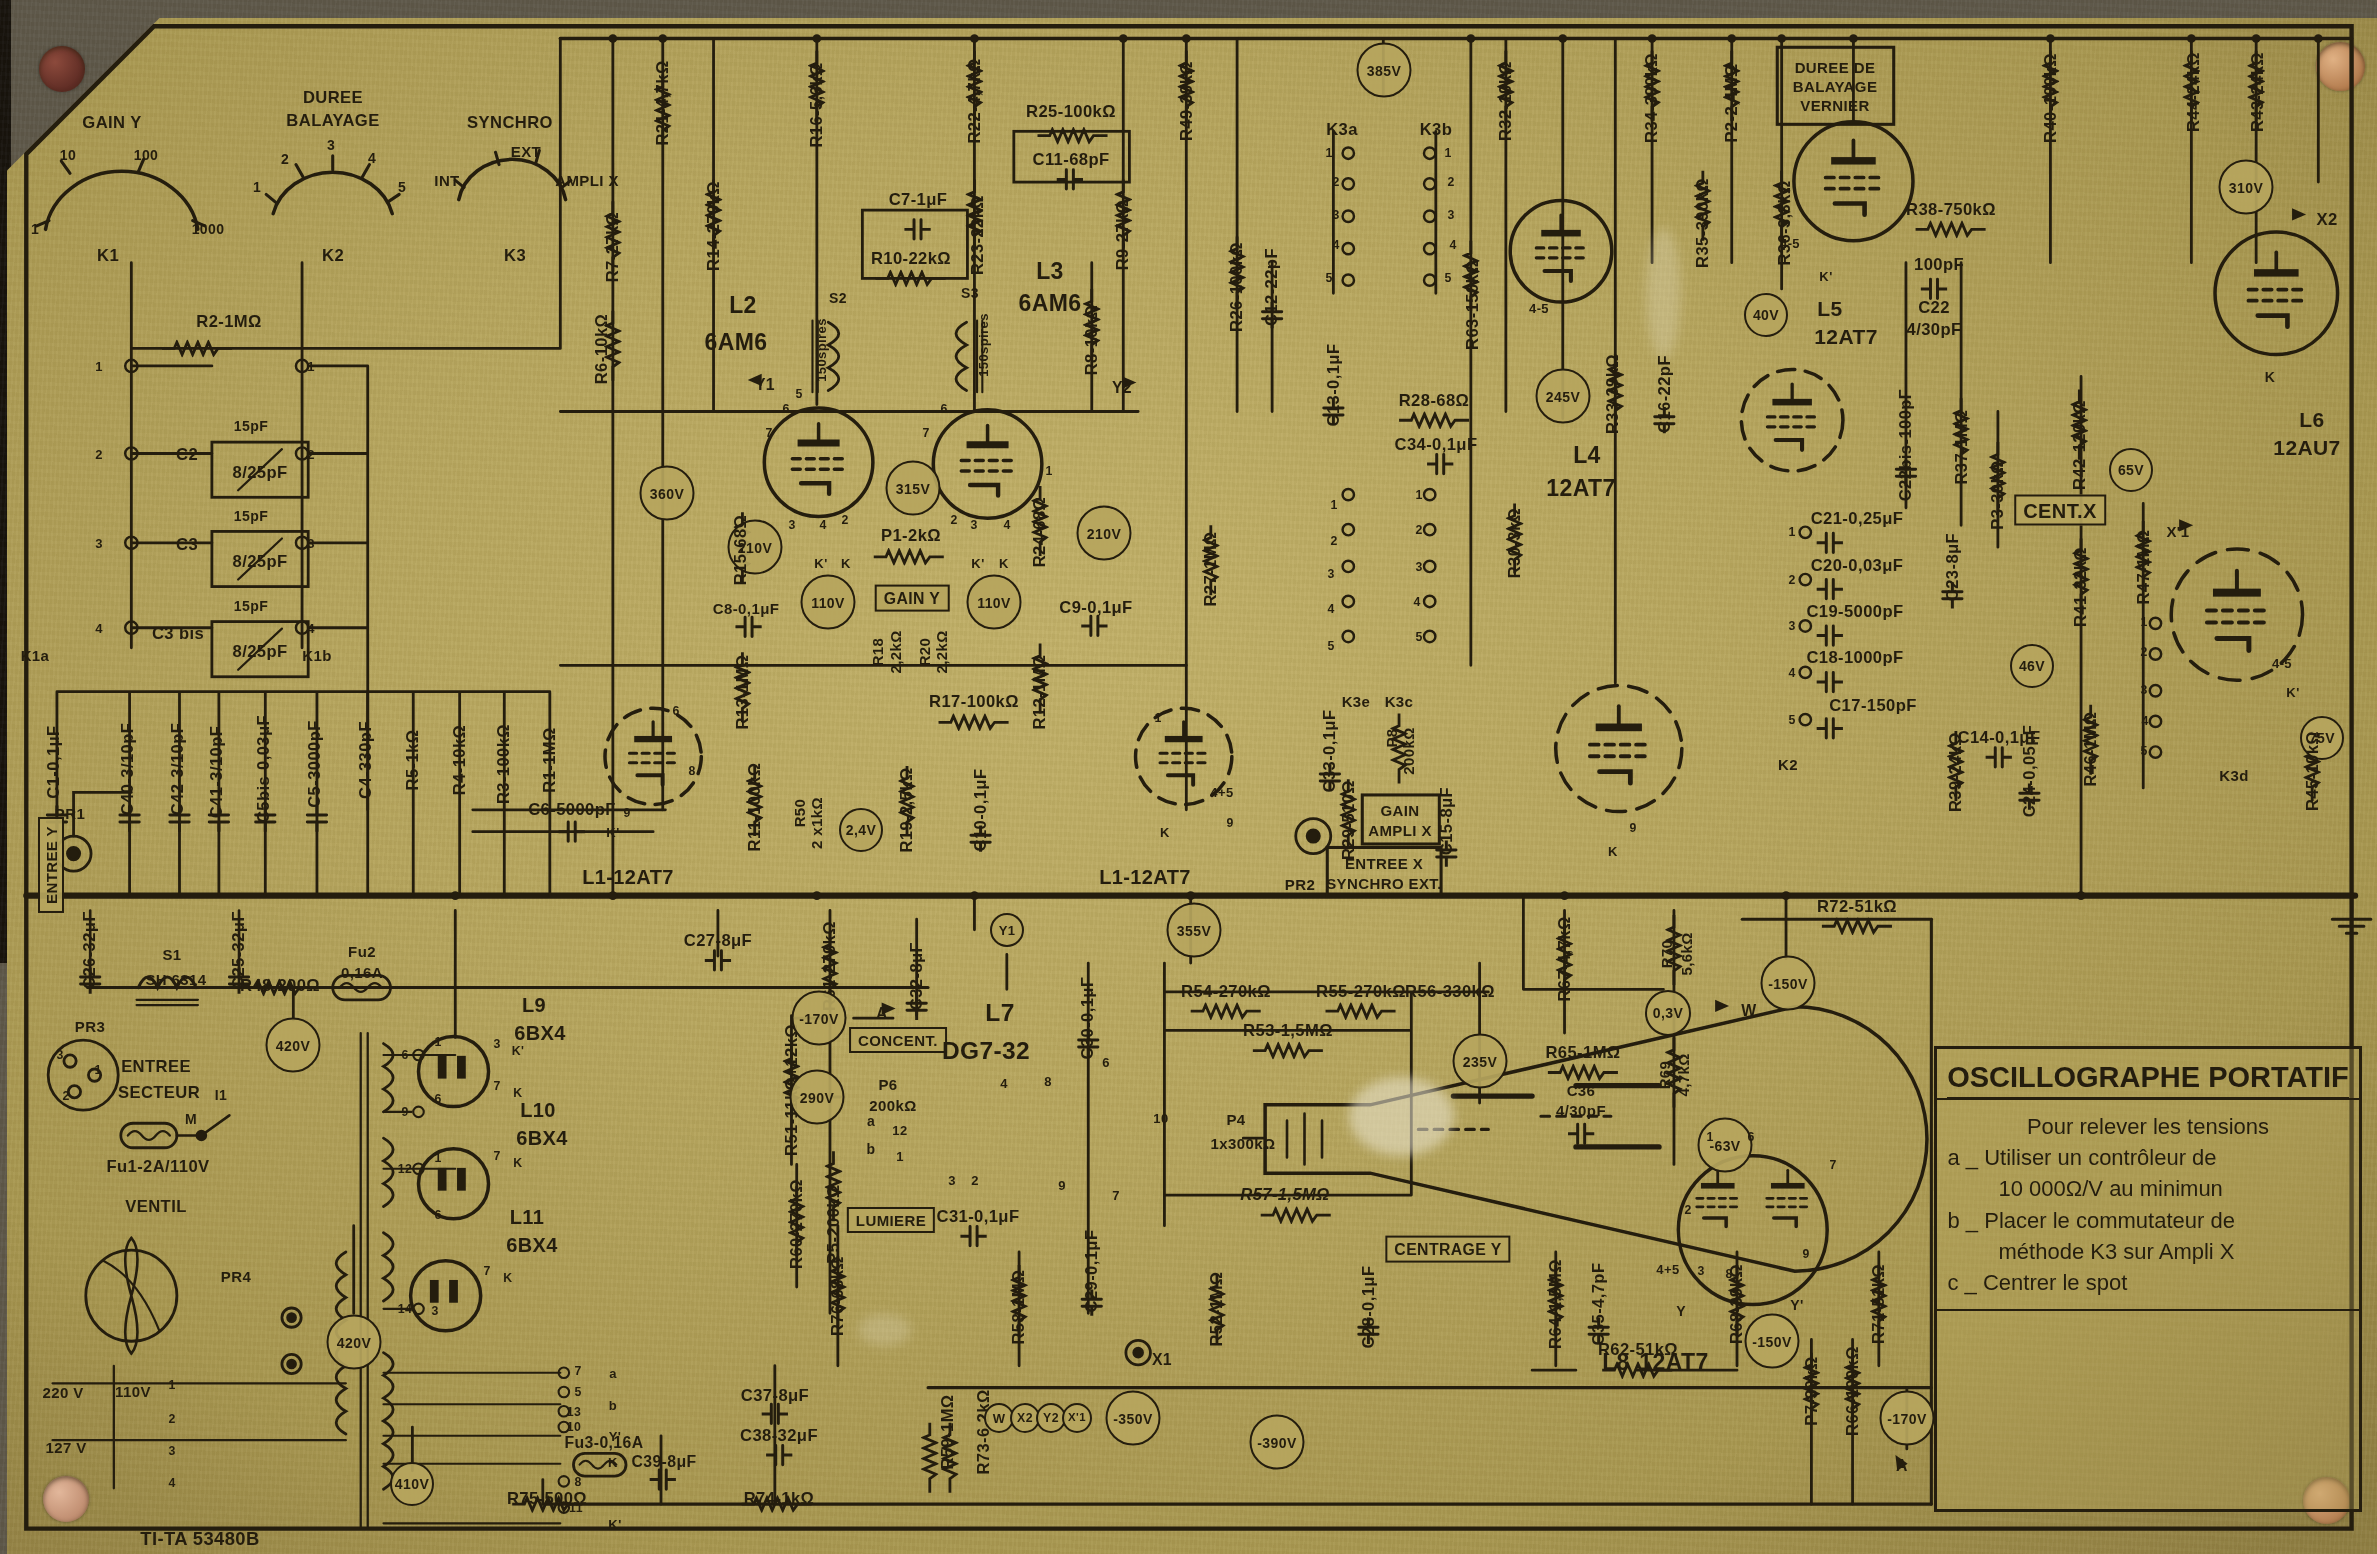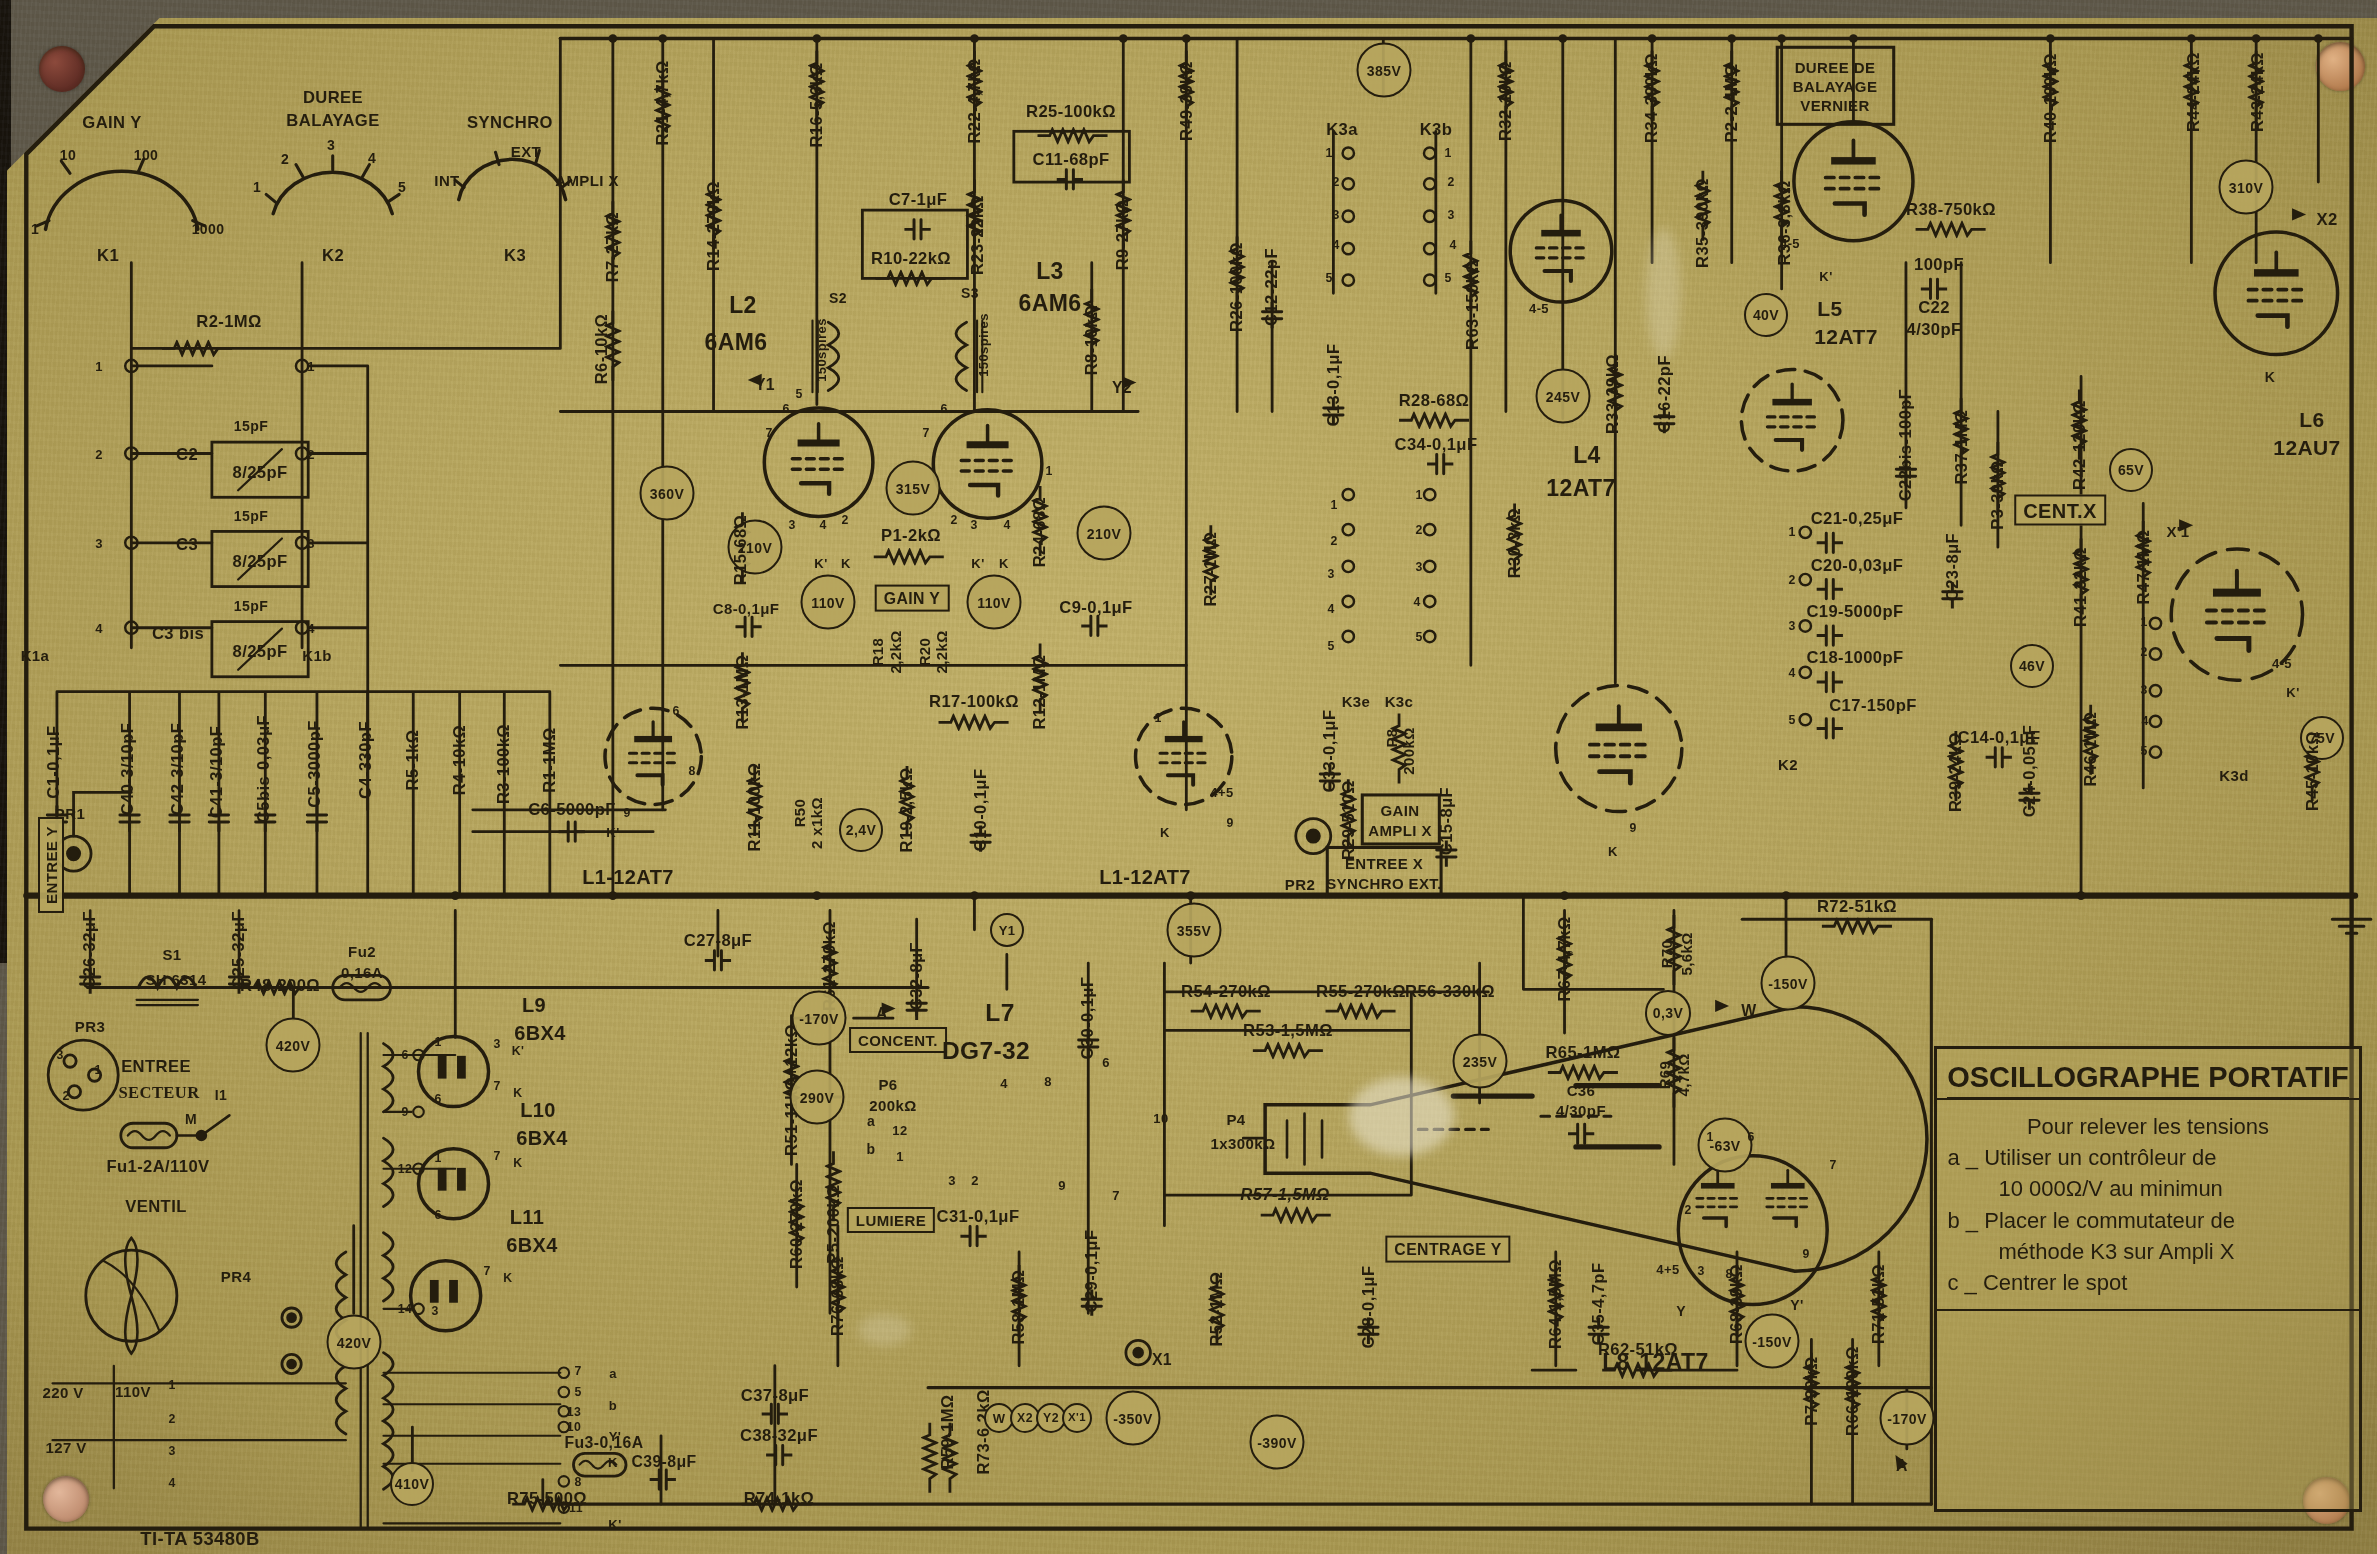--- a/index.html
+++ b/index.html
@@ -758,21 +758,21 @@
     <div class="lbl v" style="left: 239px; top: 950px;">C25-32μF</div>
     <div class="lbl" style="left: 280px; top: 986px;">R48-200Ω</div>
     <div class="lbl" style="left: 362px; top: 951px; font-size: 15px;">Fu2</div>
     <div class="lbl" style="left: 362px; top: 972px; font-size: 15px;">0,16A</div>
     <div class="lbl circ" style="left: 293px; top: 1045px;">420V</div>
     <div class="lbl" style="left: 90px; top: 1026px; font-size: 15px;">PR3</div>
     <div class="lbl" style="left: 60px; top: 1055px; font-size: 12.3px;">3</div>
     <div class="lbl" style="left: 98px; top: 1070px; font-size: 12.3px;">1</div>
     <div class="lbl" style="left: 66px; top: 1096px; font-size: 12.3px;">2</div>
     <div class="lbl" style="left: 156px; top: 1067px;">ENTREE</div>
-    <div class="lbl" style="left: 159px; top: 1093px; font-family: Liberation Serif, serif;">SECTEUR</div>
+    <div class="lbl" style="left: 159px; top: 1093px;">SECTEUR</div>
     <div class="lbl" style="left: 221px; top: 1095px; font-size: 14px;">I1</div>
     <div class="lbl" style="left: 191px; top: 1119px; font-size: 14px;">M</div>
     <div class="lbl" style="left: 158px; top: 1167px;">Fu1-2A/110V</div>
     <div class="lbl" style="left: 156px; top: 1207px;">VENTIL</div>
     <div class="lbl" style="left: 236px; top: 1276px; font-size: 15px;">PR4</div>
     <div class="lbl" style="left: 63px; top: 1392px; font-size: 15px;">220 V</div>
     <div class="lbl" style="left: 133px; top: 1391px; font-size: 15px;">110V</div>
     <div class="lbl" style="left: 66px; top: 1447px; font-size: 15px;">127 V</div>
     <div class="lbl" style="left: 172px; top: 1385px; font-size: 12.3px;">1</div>
     <div class="lbl" style="left: 172px; top: 1419px; font-size: 12.3px;">2</div>

